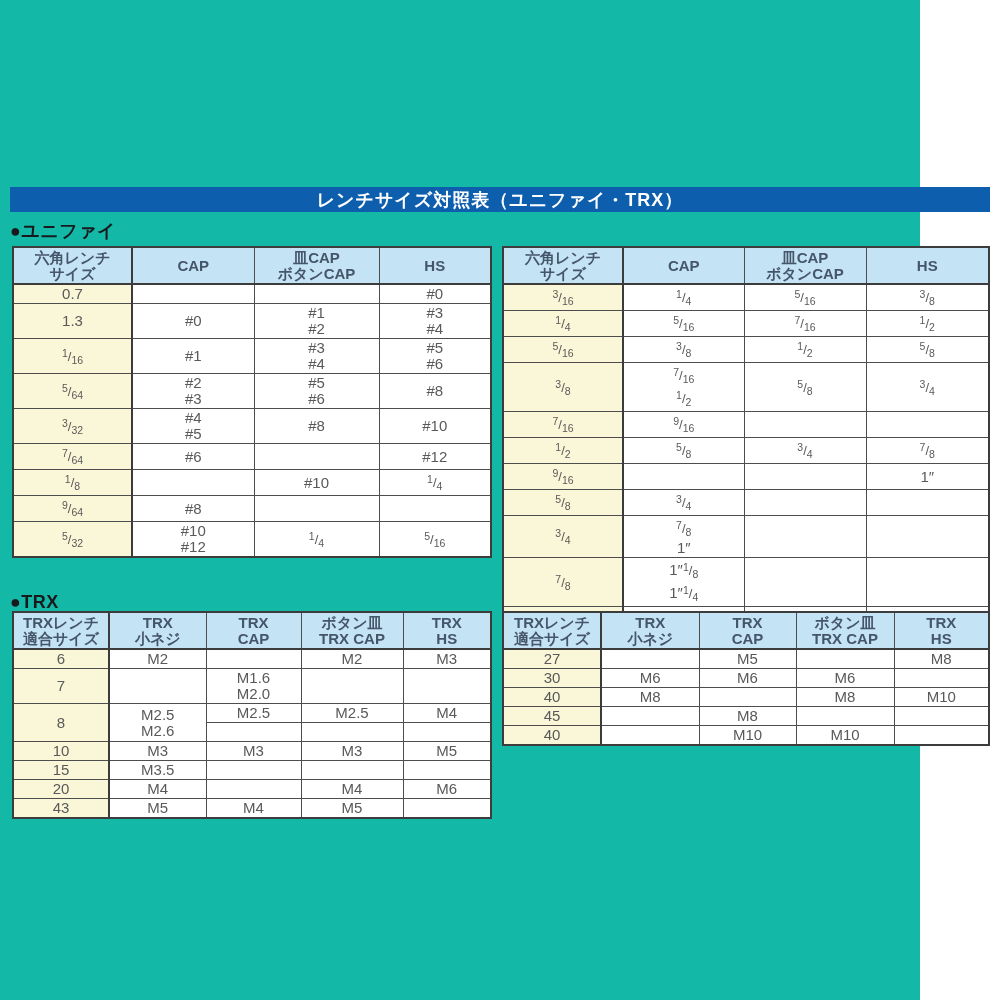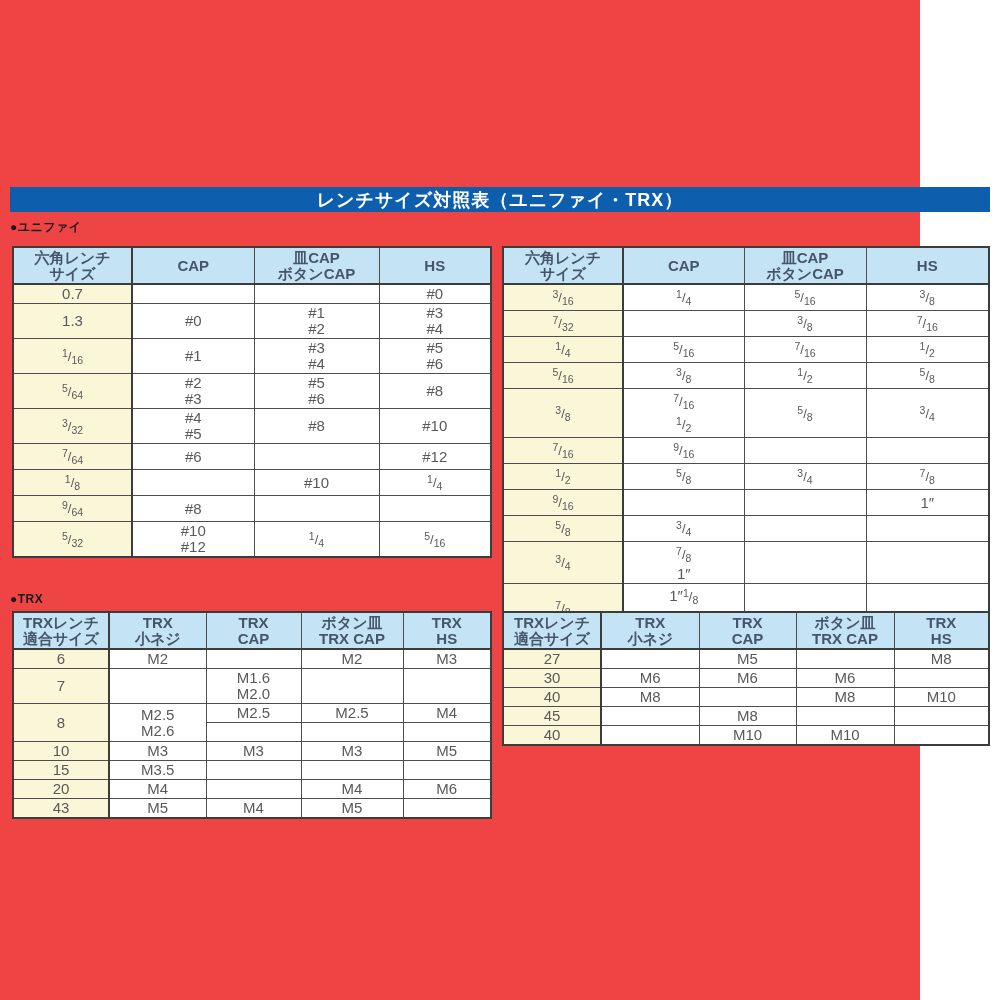--- a/index.html
+++ b/index.html
@@ -1,26 +1,26 @@
 <!DOCTYPE html>
 <html><head>
 <meta charset="utf-8">
 <style>
   * { margin:0; padding:0; box-sizing:border-box; }
   html,body { width:1000px; height:1000px; background:#ffffff; }
   body { font-family:"Liberation Sans","DejaVu Sans",sans-serif; position:relative; }
-  .page { position:absolute; left:0; top:0; width:920px; height:1000px; background:#ef4444; }
+  .page { position:absolute; left:0; top:0; width:920px; height:1000px; background:#14b8a6; }
 
   .titlebar {
     position:absolute; left:10px; top:187px; width:980px; height:25px;
     background:#0e5eae; color:#ffffff; font-weight:bold; font-size:18px;
     display:flex; align-items:center; justify-content:center; letter-spacing:1px;
   }
 
-  .seclabel { position:absolute; font-weight:bold; font-size:12px; color:#17191d; letter-spacing:0.5px; }
+  .seclabel { position:absolute; font-weight:bold; font-size:18px; color:#17191d; letter-spacing:0.5px; }
   #unify-label { left:10px; top:219px; }
   #trx-label   { left:10px; top:592px; }
 
   table {
     position:absolute; border-collapse:collapse; table-layout:fixed;
     background:#ffffff; border:2px solid #3c3c3c;
   }
   th, td {
     border:1px solid #4d4d4d; text-align:center; vertical-align:middle;
     font-size:15px; line-height:16px; padding:1px 2px; overflow:hidden;
@@ -239,32 +239,20 @@
           </td>
           <td>
             <div><span class="fr"><sup>5</sup><span class="sl">/</span><sub>16</sub></span></div>
           </td>
           <td>
             <div><span class="fr"><sup>3</sup><span class="sl">/</span><sub>8</sub></span></div>
           </td>
         </tr>
         <tr>
           <td class="y">
-            <div><span class="fr"><sup>7</sup><span class="sl">/</span><sub>32</sub></span></div>
-          </td>
-          <td></td>
-          <td>
-            <div><span class="fr"><sup>3</sup><span class="sl">/</span><sub>8</sub></span></div>
-          </td>
-          <td>
-            <div><span class="fr"><sup>7</sup><span class="sl">/</span><sub>16</sub></span></div>
-          </td>
-        </tr>
-        <tr>
-          <td class="y">
             <div><span class="fr"><sup>1</sup><span class="sl">/</span><sub>4</sub></span></div>
           </td>
           <td>
             <div><span class="fr"><sup>5</sup><span class="sl">/</span><sub>16</sub></span></div>
           </td>
           <td>
             <div><span class="fr"><sup>7</sup><span class="sl">/</span><sub>16</sub></span></div>
           </td>
           <td>
             <div><span class="fr"><sup>1</sup><span class="sl">/</span><sub>2</sub></span></div>

